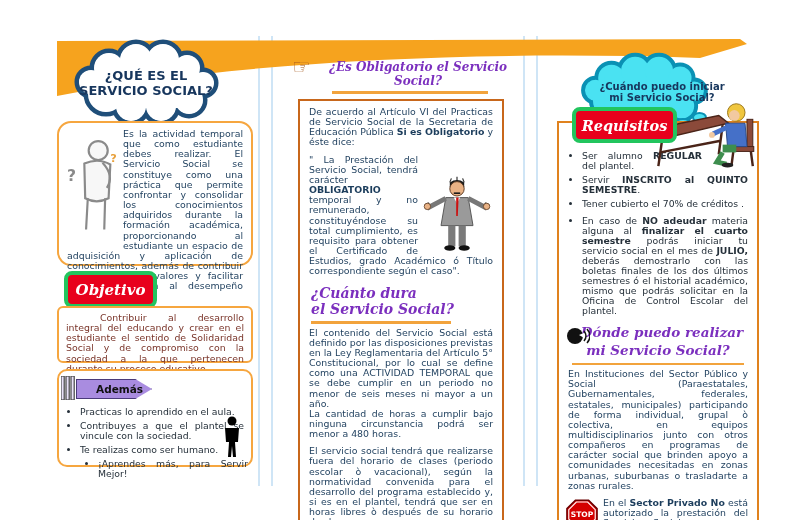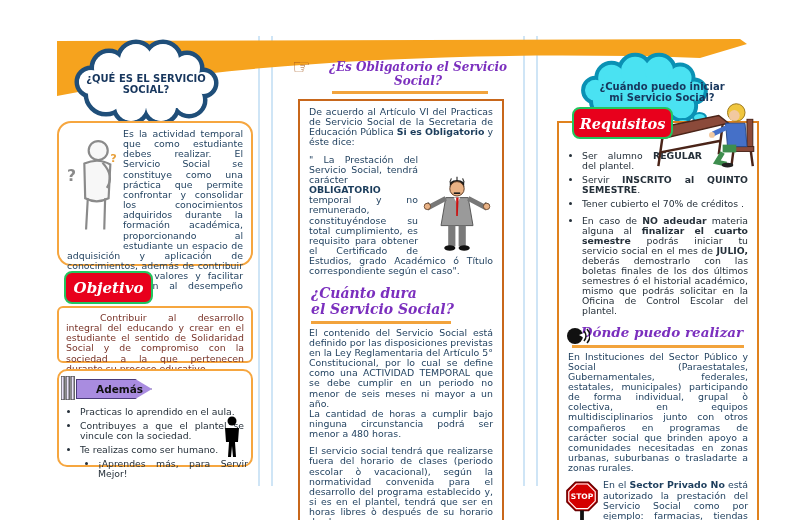--- a/index.html
+++ b/index.html
@@ -14,21 +14,21 @@
       color:#17365d;line-height:1.15;}
   .bubble{position:absolute;border-radius:50%;}
   .bubble.hollow-navy{background:#eaf3fb;border:2.5px solid #1f4e79;}
   .bubble.filled-navy{background:#1f4e79;}
   .bubble.cyan{background:#4ae2f2;border:2px solid #0a91b4;}
   
   .obox{position:absolute;background:#fff;border:2px solid #f6a63f;border-radius:14px;
         padding:6px 8px;box-sizing:border-box;}
   .btxt{color:#1c3d5c;font-size:9.4px;line-height:1.08;text-align:justify;}
   .maroon{color:#7a352a;}
-  .red-btn{position:absolute;background:#e8001c;border:2px solid #22c55e;border-radius:8px;
+  .red-btn{position:absolute;background:#e8001c;border:4px solid #22c55e;border-radius:8px;
         display:flex;align-items:center;justify-content:center;color:#ffffff;
         font-family:"DejaVu Serif",serif;font-style:italic;font-weight:bold;}
   .ptitle{font-family:"DejaVu Serif",serif;font-style:italic;font-weight:bold;color:#7b2fbe;}
   .underline{background:#f2a33c;height:2.5px;}
   ul.bl{margin:5px 0 0 0;padding-left:14px;}
   ul.bl li{margin-bottom:4px;color:#25303a;font-size:9.3px;line-height:1.08;text-align:justify;}
   .bigbox{position:absolute;background:#fff;box-sizing:border-box;}
   .hand{position:absolute;font-size:21px;color:#a55a1e;}
   .center{text-align:center;}
   p{margin:0;}
@@ -69,21 +69,21 @@
         <circle cx="65" cy="22" r="16"></circle>
           <circle cx="92" cy="22" r="16"></circle>
           <circle cx="116" cy="30" r="13"></circle>
         <circle cx="132" cy="45" r="11"></circle>
           <circle cx="118" cy="62" r="14"></circle>
           <circle cx="90" cy="68" r="15"></circle>
         <circle cx="60" cy="68" r="15"></circle>
           <rect x="30" y="30" width="95" height="40"></rect>
       </g>
     </svg>
-    <div class="cloud-text" style="font-size:10px;">¿QUÉ ES EL SERVICIO SOCIAL?</div>
+    <div class="cloud-text" style="font-size:13px;">¿QUÉ ES EL SERVICIO SOCIAL?</div>
   </div>
   <div class="bubble hollow-navy" style="left:200px;top:140px;width:34px;height:15px;"></div>
   <div class="bubble hollow-navy" style="left:184px;top:166px;width:27px;height:12px;"></div>
   <div class="bubble filled-navy" style="left:170px;top:186px;width:17px;height:8px;"></div>
 
   <div class="obox" style="left:57px;top:121px;width:196px;height:145px;">
     <svg width="52" height="108" viewBox="0 0 60 118" style="float:left;margin:4px 4px 0 0;">
       <g stroke="#8a8a8a" stroke-width="2.5" fill="#f7f7f7">
         <circle cx="36" cy="17" r="11"></circle>
         <path d="M20,32 Q36,25 50,33 L48,72 Q34,79 21,72 Z"></path>
@@ -228,20 +228,21 @@
       <li style="margin-top:7px;"><span>En caso de </span><span style="font-weight: bold;">NO adeudar</span><span> materia alguna al </span><span style="font-weight: bold;">finalizar el cuarto semestre</span><span> podrás iniciar tu servicio social en el mes de </span><span style="font-weight: bold;">JULIO,</span><span> deberás demostrarlo con las boletas finales de los dos últimos semestres ó el historial académico, mismo que podrás solicitar en la Oficina de Control Escolar del plantel.</span></li>
     </ul>
     <div style="position:relative;margin:8px 0 4px 0;">
       <svg width="24" height="20" viewBox="0 0 24 20" style="position:absolute;left:-2px;top:2px;">
         <circle cx="9" cy="10" r="8" fill="#111"></circle>
         <polygon points="13,9 20,6 20,13" fill="#fff"></polygon>
         <path d="M18,5 q4,5 0,10 M21,3 q6,7 0,14" stroke="#111" stroke-width="1.5" fill="none"></path>
       </svg>
       <div class="ptitle center" style="font-size:13.5px;line-height:1.3;">
         <span>¿Dónde puedo realizar</span><br>
+        <span>mi Servicio Social?</span>
       </div>
       <div class="underline" style="width:172px;margin:3px auto 0 auto;"></div>
     </div>
     <p class="btxt">En Instituciones del Sector Público y Social (Paraestatales, Gubernamentales, federales, estatales, municipales) participando de forma individual, grupal ò colectiva, en equipos multidisciplinarios junto con otros compañeros en programas de carácter social que brinden apoyo a comunidades necesitadas en zonas urbanas, suburbanas o trasladarte a zonas rurales.</p>
     <div class="mt" style="overflow:visible;">
       <svg width="34" height="44" viewBox="0 0 36 46" style="float:left;margin:0 4px 0 -3px;">
         <polygon points="11,2 25,2 34,11 34,23 25,32 11,32 2,23 2,11" fill="#d40000" stroke="#6a0000" stroke-width="1.5"></polygon>
         <polygon points="12,4 24,4 32,12 32,22 24,30 12,30 4,22 4,12" fill="none" stroke="#fff" stroke-width="1.2"></polygon>
         <text x="18" y="20" text-anchor="middle" font-size="8" font-weight="bold" fill="#fff" font-family="DejaVu Sans">STOP</text>
         <rect x="16" y="32" width="4" height="13" fill="#111"></rect>

